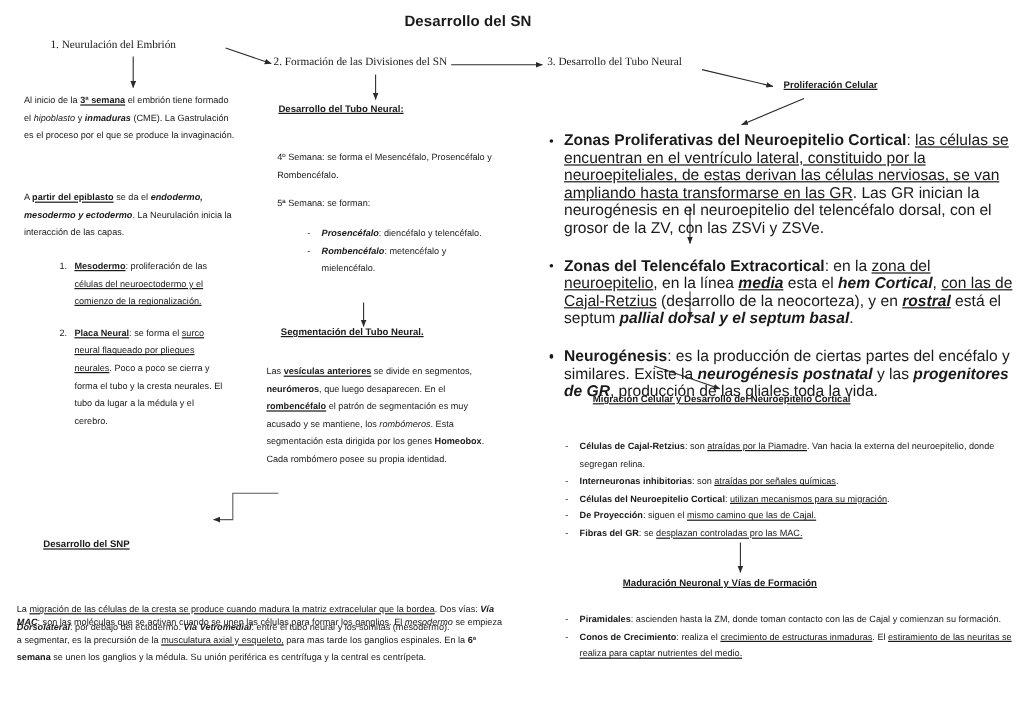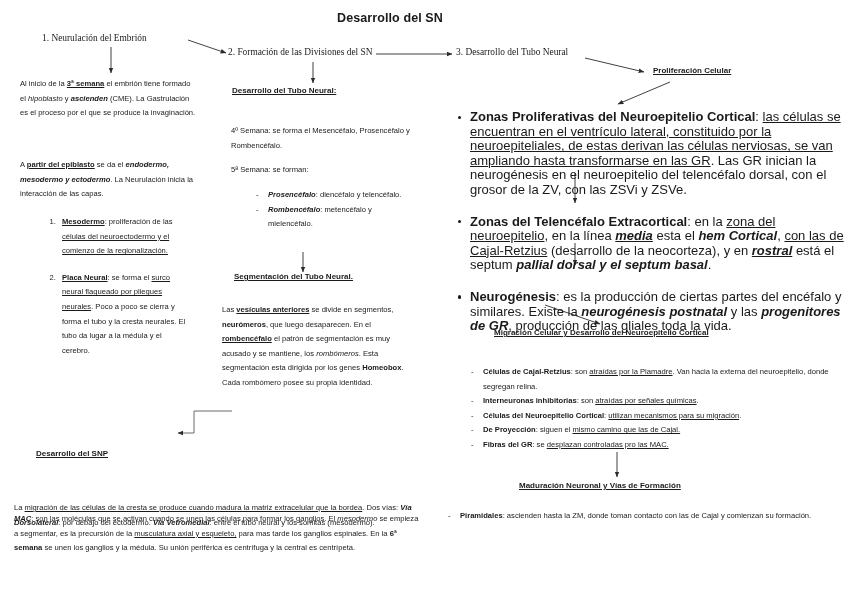--- a/index.html
+++ b/index.html
@@ -98,21 +98,21 @@
   </svg>
 
   <div class="blk title">Desarrollo del SN</div>
 
   <div class="blk node" style="left:42px;top:33px;">1.   Neurulación del Embrión</div>
 
   <div class="blk node" style="left:228px;top:47px;">2. Formación de las Divisiones del SN</div>
 
   <div class="blk node" style="left:456px;top:47px;">3. Desarrollo del Tubo Neural</div>
 
-  <div class="blk p" style="left:20px;top:77px;width:176px;">Al inicio de la <span class="bu">3ª semana</span> el embrión tiene formado el <i>hipoblasto</i> y <span class="bi">ascienden</span> (CME). La Gastrulación es el proceso por el que se produce la invaginación.</div>
+  <div class="blk p" style="left:20px;top:77px;width:176px;">Al inicio de la <span class="bu">3ª semana</span> el embrión tiene formado el <i>hipoblasto</i> y <span class="bi">inmaduras</span> (CME). La Gastrulación es el proceso por el que se produce la invaginación.</div>
 
   <div class="blk p" style="left:20px;top:158px;width:176px;">A <span class="bu">partir del epiblasto</span> se da el <span class="bi">endodermo, mesodermo y ectodermo</span>. La Neurulación inicia la interacción de las capas.</div>
 
   <div class="blk" style="left:20px;top:203px;width:180px;">
     <ol class="num">
         <li><span class="bu">Mesodermo</span>: proliferación de las <span class="ul">células del neuroectodermo y el comienzo de la regionalización.</span></li>
         <li><span class="bu">Placa Neural</span>: se forma el <span class="ul">surco neural flaqueado por pliegues neurales</span>. Poco a poco se cierra y forma el tubo y la cresta neurales. El tubo da lugar a la médula y el cerebro.</li>
       </ol>
   </div>
 
@@ -156,19 +156,20 @@
         <li><b>Células de Cajal-Retzius</b>: son <span class="ul">atraídas por la Piamadre</span>. Van hacia la externa del neuroepitelio, donde segregan relina.</li>
         <li><b>Interneuronas inhibitorias</b>: son <span class="ul">atraídas por señales químicas</span>.</li>
         <li><b>Células del Neuroepitelio Cortical</b>: <span class="ul">utilizan mecanismos para su migración</span>.</li>
         <li><b>De Proyección</b>: siguen el <span class="ul">mismo camino que las de Cajal.</span></li>
         <li><b>Fibras del GR</b>: se <span class="ul">desplazan controladas pro las MAC.</span></li>
       </ul>
   </div>
 
   <div class="blk subhead" style="left:519px;top:479px;">Maduración Neuronal y Vías de Formación</div>
 
-  <div class="blk" style="left:444px;top:509px;width:380px;">
+  <div class="blk" style="left:467px;top:509px;width:380px;">
     <ul class="dash">
         <li><b>Piramidales</b>: ascienden hasta la ZM, donde toman contacto con las de Cajal y comienzan su formación.</li>
+        <li><b>Conos de Crecimiento</b>: realiza el <span class="ul">crecimiento de estructuras inmaduras</span>. El <span class="ul">estiramiento de las neuritas se realiza para captar nutrientes del medio.</span></li>
       </ul>
   </div>
 
 </div>
 
 </body></html>

